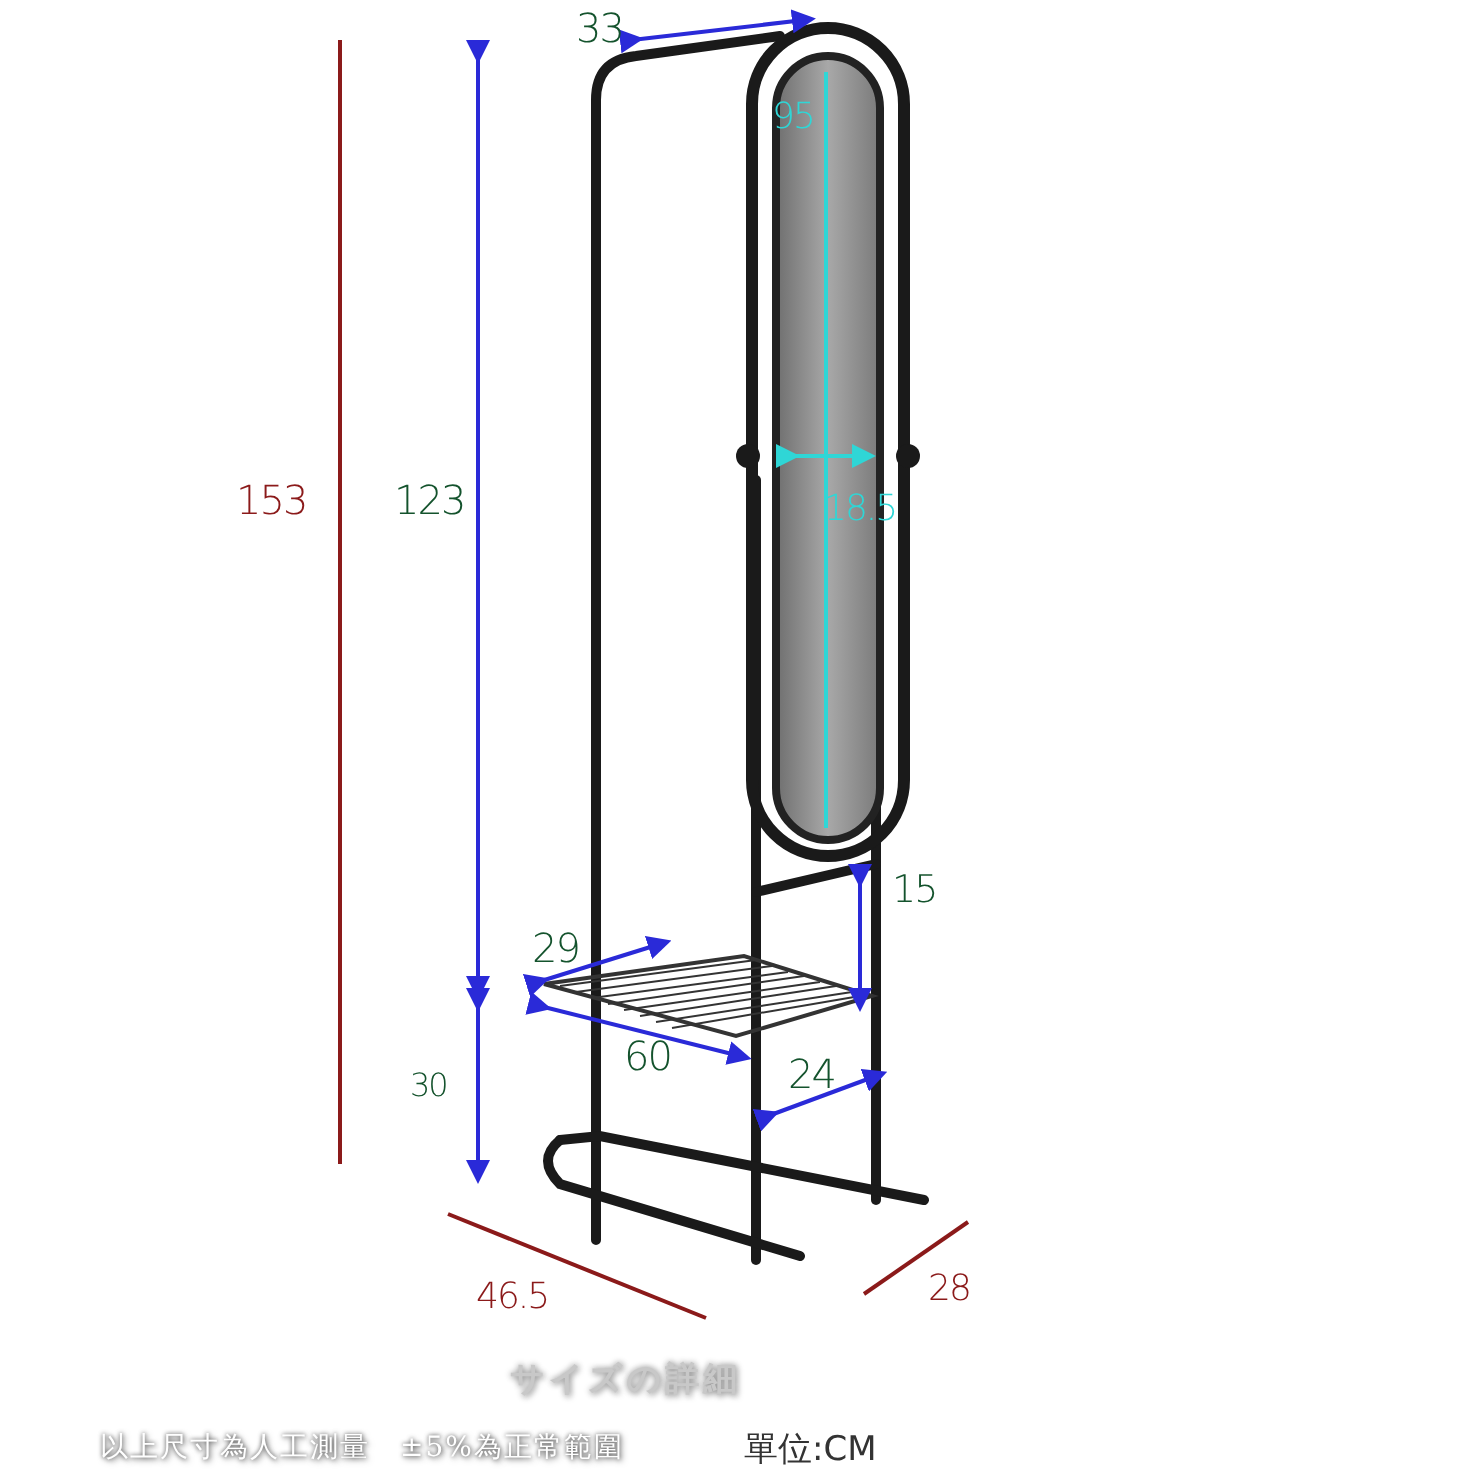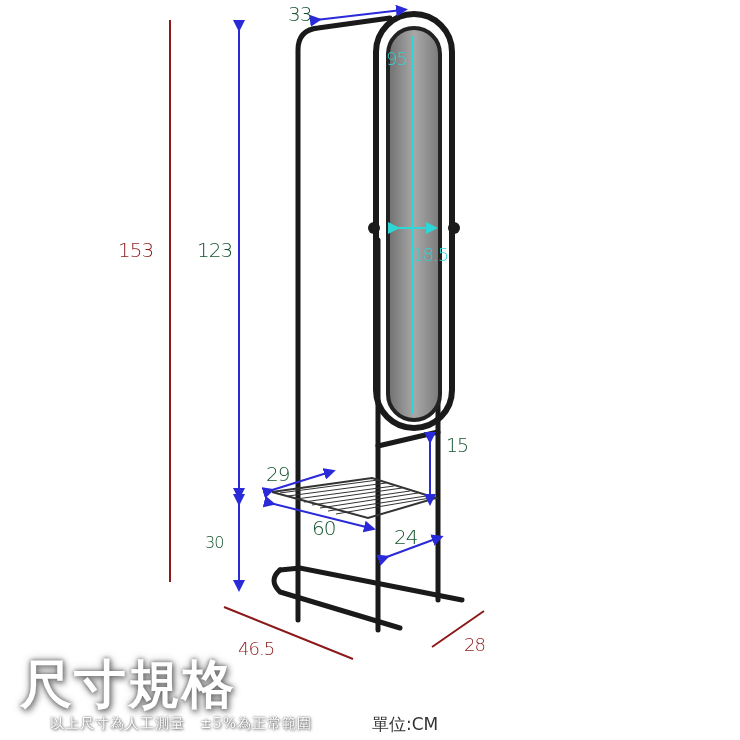--- a/index.html
+++ b/index.html
@@ -89,16 +89,16 @@
   <div class="dim blue" style="left:288px; top:4px; font-size:20px;">33</div>
   <div class="dim cyan" style="left:386px; top:50px; font-size:18px;">95</div>
   <div class="dim cyan" style="left:412px; top:246px; font-size:18px;">18.5</div>
   <div class="dim blue" style="left:446px; top:436px; font-size:19px;">15</div>
   <div class="dim blue" style="left:266px; top:464px; font-size:20px;">29</div>
   <div class="dim blue" style="left:312px; top:518px; font-size:20px;">60</div>
   <div class="dim blue" style="left:394px; top:527px; font-size:20px;">24</div>
   <div class="dim red" style="left:238px; top:640px; font-size:18px;">46.5</div>
   <div class="dim red" style="left:464px; top:636px; font-size:18px;">28</div>
 
-  <div class="title-big">尺寸規格</div>
+  <div class="title-sub">サイズの詳細</div>
   <div class="note">以上尺寸為人工測量　±5%為正常範圍</div>
   <div class="unit">單位:CM</div>
 </div>
 
 </body></html>

